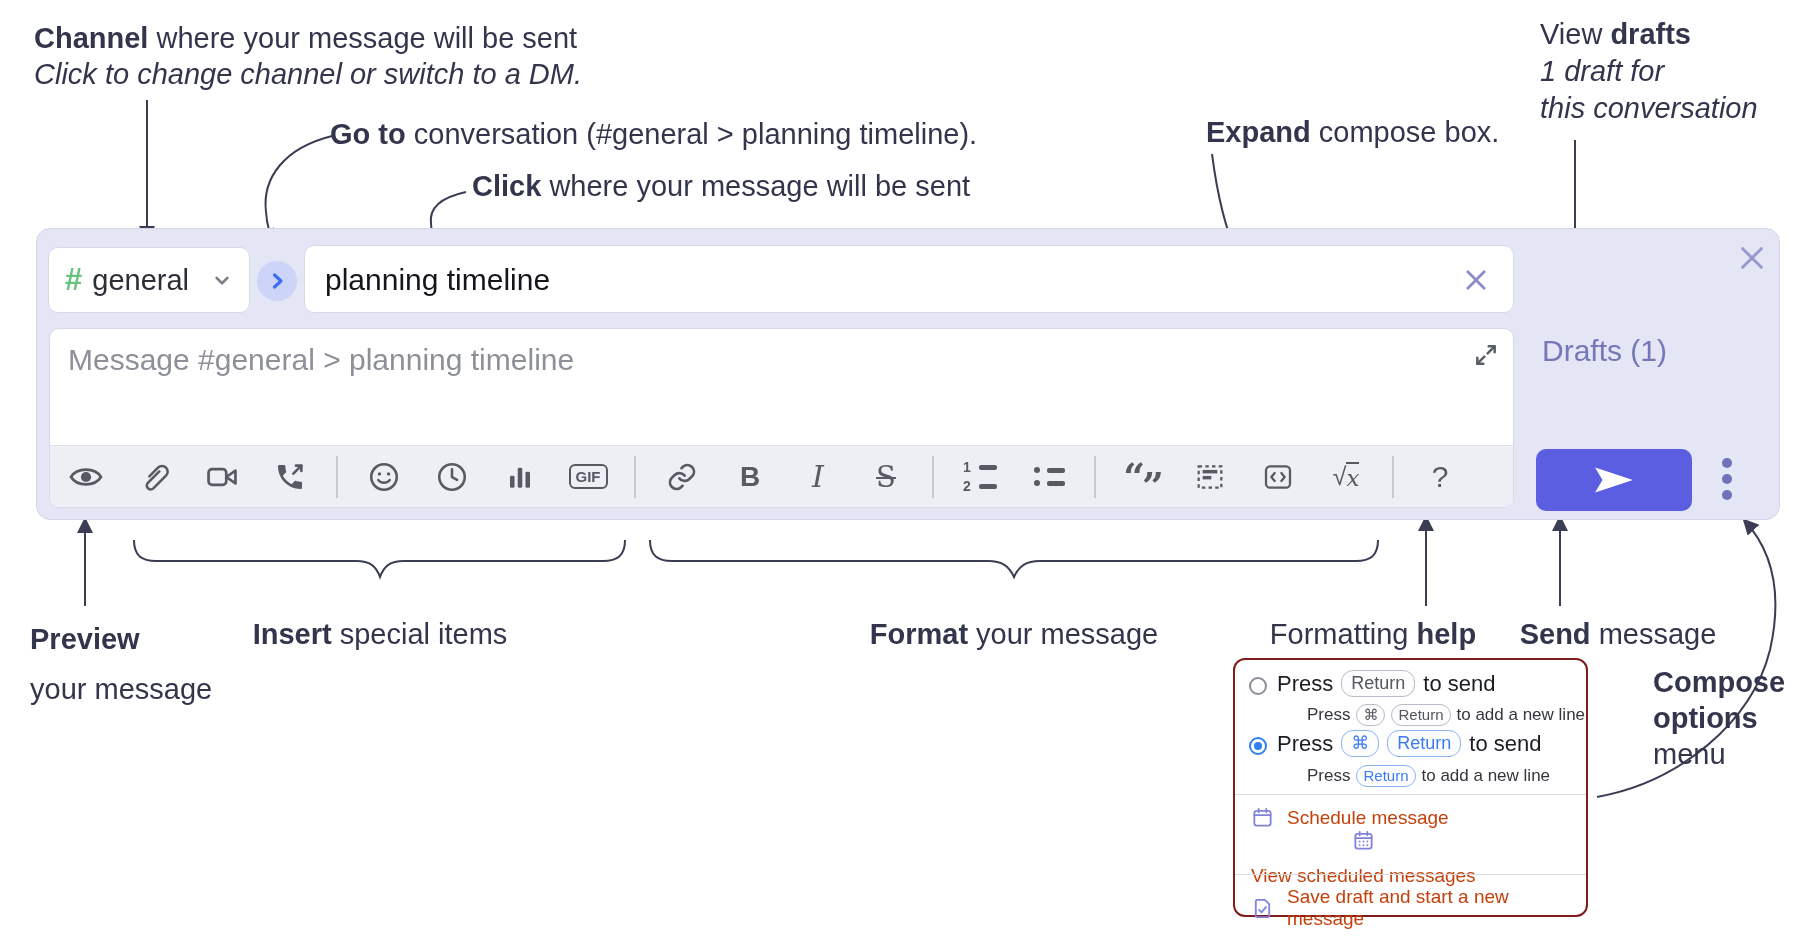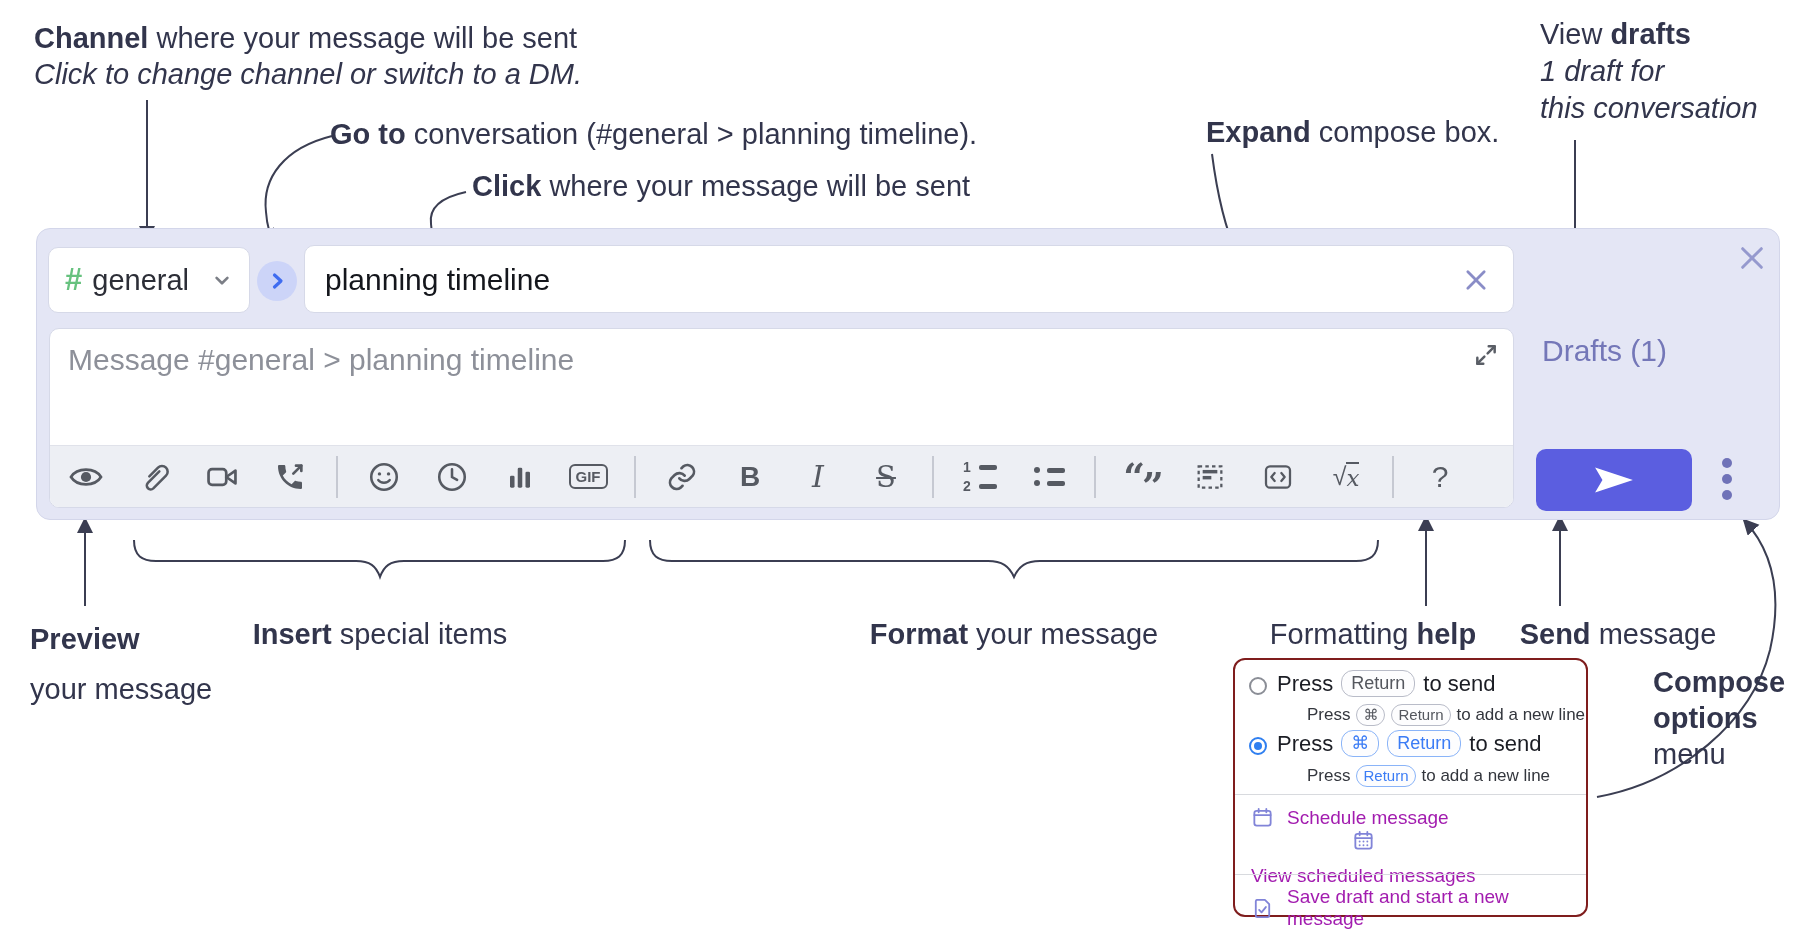--- a/index.html
+++ b/index.html
@@ -57,21 +57,21 @@
   .radio.off{border:2px solid #8b8e96;}
   .radio.on{border:2px solid #2f7ff0;}
   .radio.on::after{content:"";position:absolute;left:3px;top:3px;width:8px;height:8px;border-radius:50%;background:#2f7ff0;}
   .prow{position:absolute;display:flex;align-items:center;gap:8px;font-size:22px;color:#1b1d24;}
   .psub{position:absolute;display:flex;align-items:center;gap:6px;font-size:17px;color:#33363d;}
   .kbd{display:inline-block;border:1.5px solid #b9bcc8;border-radius:12px;background:#fdfdfe;
        padding:1px 9px 2px;font-size:18px;color:#54575e;line-height:22px;text-align:center;}
   .kbd.sm{font-size:15px;padding:0 6px 1px;line-height:19px;}
   .kbd.blue{border-color:#8ab4f8;color:#3b7cf5;}
   .pdiv{position:absolute;left:0;right:0;height:1px;background:#d8dade;}
-  .mitem{position:absolute;left:16px;display:flex;align-items:center;gap:13px;font-size:19px;color:#a21caf;cursor:pointer;}
+  .mitem{position:absolute;left:16px;display:flex;align-items:center;gap:13px;font-size:19px;color:#c2410c;cursor:pointer;}
   .mitem svg{flex:none;}
   svg{display:block;}
 </style>
 </head>
 <body>
 
 <div id="canvas">
 
   <svg class="abs" style="left:0;top:0" width="1814" height="944" viewBox="0 0 1814 944">
     <defs>

